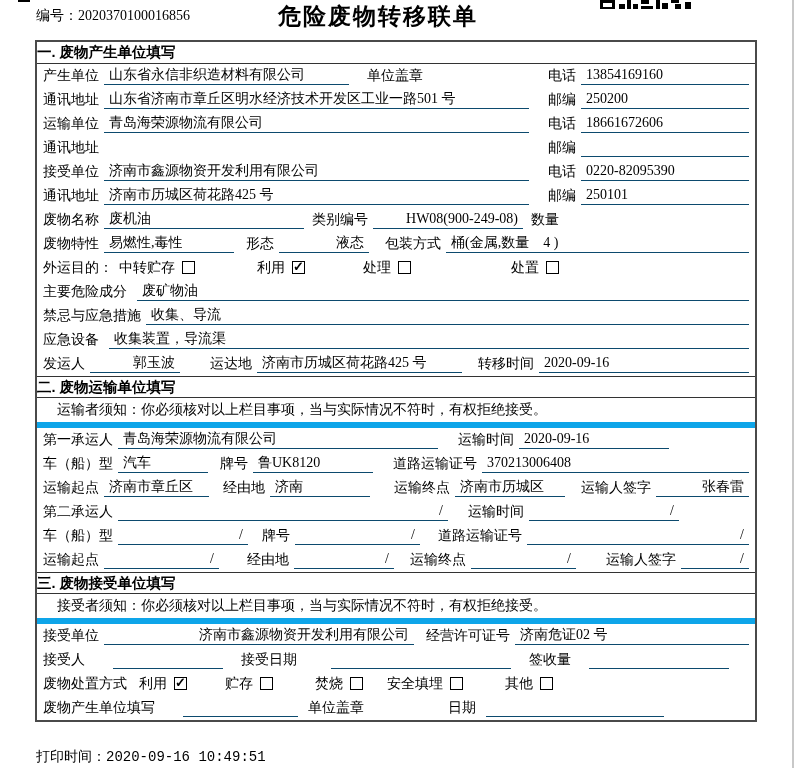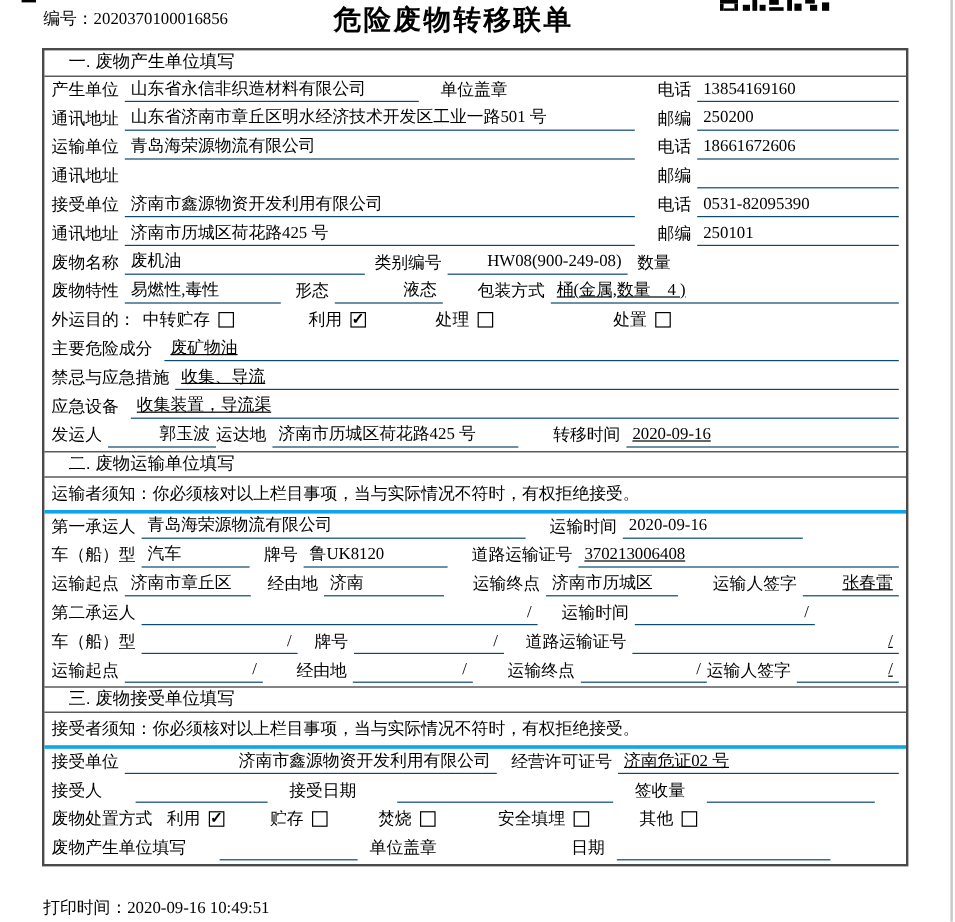--- a/index.html
+++ b/index.html
@@ -21,39 +21,39 @@
     font-weight:bold; font-size:23px; letter-spacing:2px;
   }
   .qr { position:absolute; left:600px; top:0; }
 
   .form {
     position:absolute; left:35px; top:40px; width:722px;
     border:2px solid #4a4a4a; background:#fff;
   }
   .sec-title {
     font-family:"Liberation Sans","DejaVu Sans",sans-serif;
-    font-weight:normal; font-size:14.5px;
-    height:22px; line-height:21px; padding:0 20px;
+    font-weight:bold; font-size:14.5px;
+    height:22px; line-height:21px; padding:0 0;
     border-bottom:1px solid #333;
   }
   .sec-title.mid { border-top:1px solid #333; }
   .notice {
-    height:30px; display:flex; align-items:center; padding:0 6px;
-    border-bottom:3px solid #0ea5e9; white-space:nowrap;
+    height:30px; display:flex; align-items:center; padding:0 20px;
+    border-bottom:6px solid #0ea5e9; white-space:nowrap;
   }
   .row {
     display:flex; align-items:flex-end;
     height:24px; padding:0 6px 3px 6px; line-height:18px; white-space:nowrap;
   }
   .lbl { flex-shrink:0;text-align:center; }
   .ul {
     border-bottom:1px solid #0c4a6e; padding:0 5px;
     margin-left:5px; flex-shrink:0; overflow:hidden;
   }
-  .ul.grow { flex:1 1 auto;text-decoration:underline; }
+  .ul.grow { flex:1 1 auto; }
   .c { text-align:right; }
   .spacer { flex:1 1 auto; }
 
   .cb {
     display:inline-block; width:13px; height:13px;
     border:1px solid #000; position:relative; top:2px; margin-left:7px;
     flex-shrink:0;
   }
   .cb.checked::after {
     content:"✓"; position:absolute; left:0px; top:-4px;
@@ -61,28 +61,28 @@
   }
   .opt { display:inline-flex; align-items:baseline; }
 
   .w90{width:90px} .w100{width:100px} .w105{width:105px} .w110{width:110px}
   .w115{width:115px} .w120{width:120px} .w125{width:125px} .w130{width:130px}
   .w135{width:135px} .w140{width:140px} .w150{width:150px} .w168{width:168px}
   .w178{width:178px} .w180{width:180px} .w200{width:200px} .w205{width:205px}
   .w245{width:245px} .w310{width:310px} .w320{width:320px} .w330{width:330px}
   .w425{width:425px}
   .ml6{margin-left:6px} .ml8{margin-left:8px} .ml10{margin-left:10px}
-  .ml12{margin-left:12px} .ml14{margin-left:14px} .ml16{margin-left:29px}
+  .ml12{margin-left:12px} .ml14{margin-left:14px} .ml16{margin-left:16px}
   .ml18{margin-left:18px} .ml20{margin-left:20px} .ml24{margin-left:24px}
-  .ml28{margin-left:28px} .ml30{} .ml32{margin-left:52px}
+  .ml28{margin-left:28px} .ml30{margin-left:30px} .ml32{margin-left:24px}
   .ml34{margin-left:34px} .ml38{margin-left:38px} .ml42{margin-left:42px}
   .ml58{margin-left:58px} .ml62{margin-left:62px} .ml100{margin-left:100px}
-  .ml155{margin-left:112px}
-
-  .print-time { position:absolute; left:36px; top:748px; white-space:nowrap; }
+  .ml155{margin-left:84px}
+
+  .print-time { position:absolute; left:36px; top:748px; white-space:nowrap;font-family:Liberation Mono, monospace; }
 </style>
 </head>
 <body>
 
 <div class="corner-mark"></div>
 <div class="edge-line"></div>
 
 <div class="header">
   <div class="serial">
     <span>编号：</span><span>2020370100016856</span>
@@ -140,21 +140,21 @@
     <span class="spacer"></span>
     <span class="lbl">邮编</span>
     <span class="ul w168"></span>
   </div>
 
   <div class="row">
     <span class="lbl">接受单位</span>
     <span class="ul w425">济南市鑫源物资开发利用有限公司</span>
     <span class="spacer"></span>
     <span class="lbl">电话</span>
-    <span class="ul w168">0531-82095390</span>
+    <span class="ul w168">0220-82095390</span>
   </div>
 
   <div class="row">
     <span class="lbl">通讯地址</span>
     <span class="ul w425">济南市历城区荷花路425 号</span>
     <span class="spacer"></span>
     <span class="lbl">邮编</span>
     <span class="ul w168">250101</span>
   </div>
 

